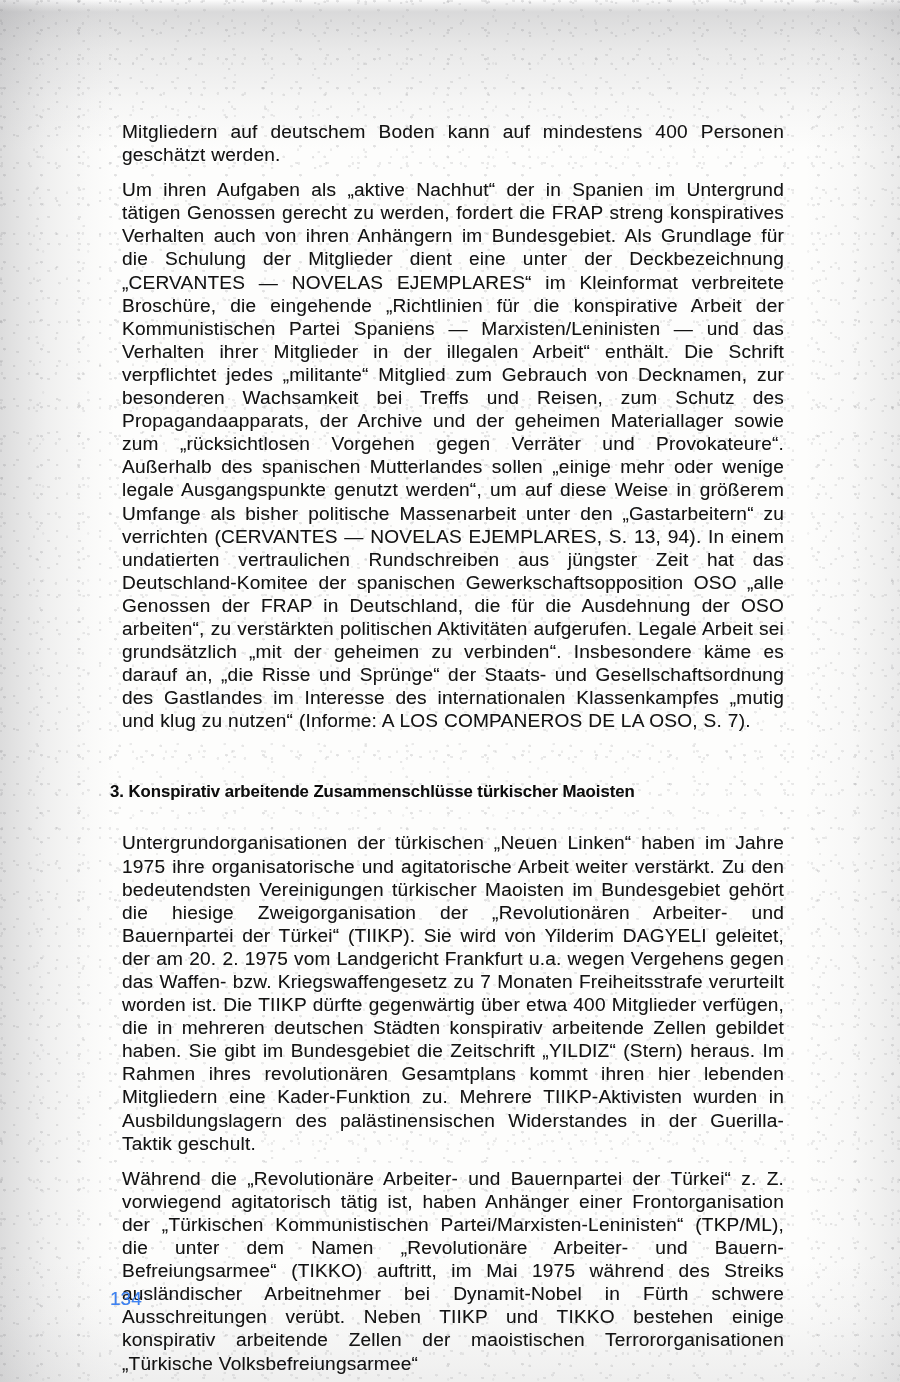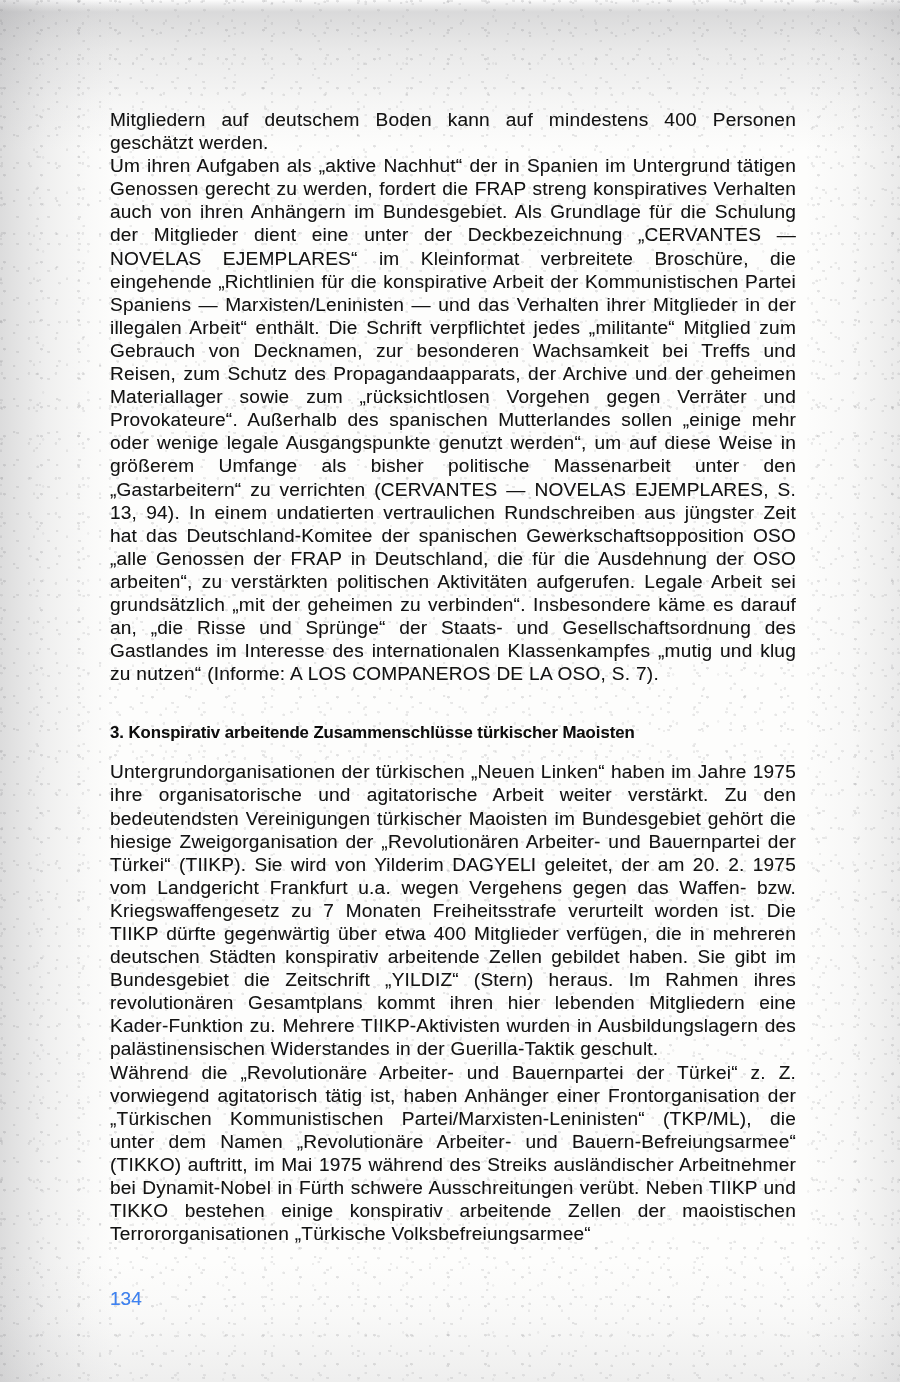--- a/index.html
+++ b/index.html
@@ -106,21 +106,21 @@
   
   .text-column {
     position: absolute;
     left: 110px;
     top: 108px;
     width: 686px;
     z-index: 5;
   }
 
   .body-par {
-    margin: 0;
+    margin: 12px;
     font-size: 19.1px;
     line-height: 23.1px;
     text-align: justify;
     text-justify: inter-word;
     letter-spacing: .01em;
     word-spacing: .015em;
     color: #131313;
     -webkit-font-smoothing: none;
   }
 

